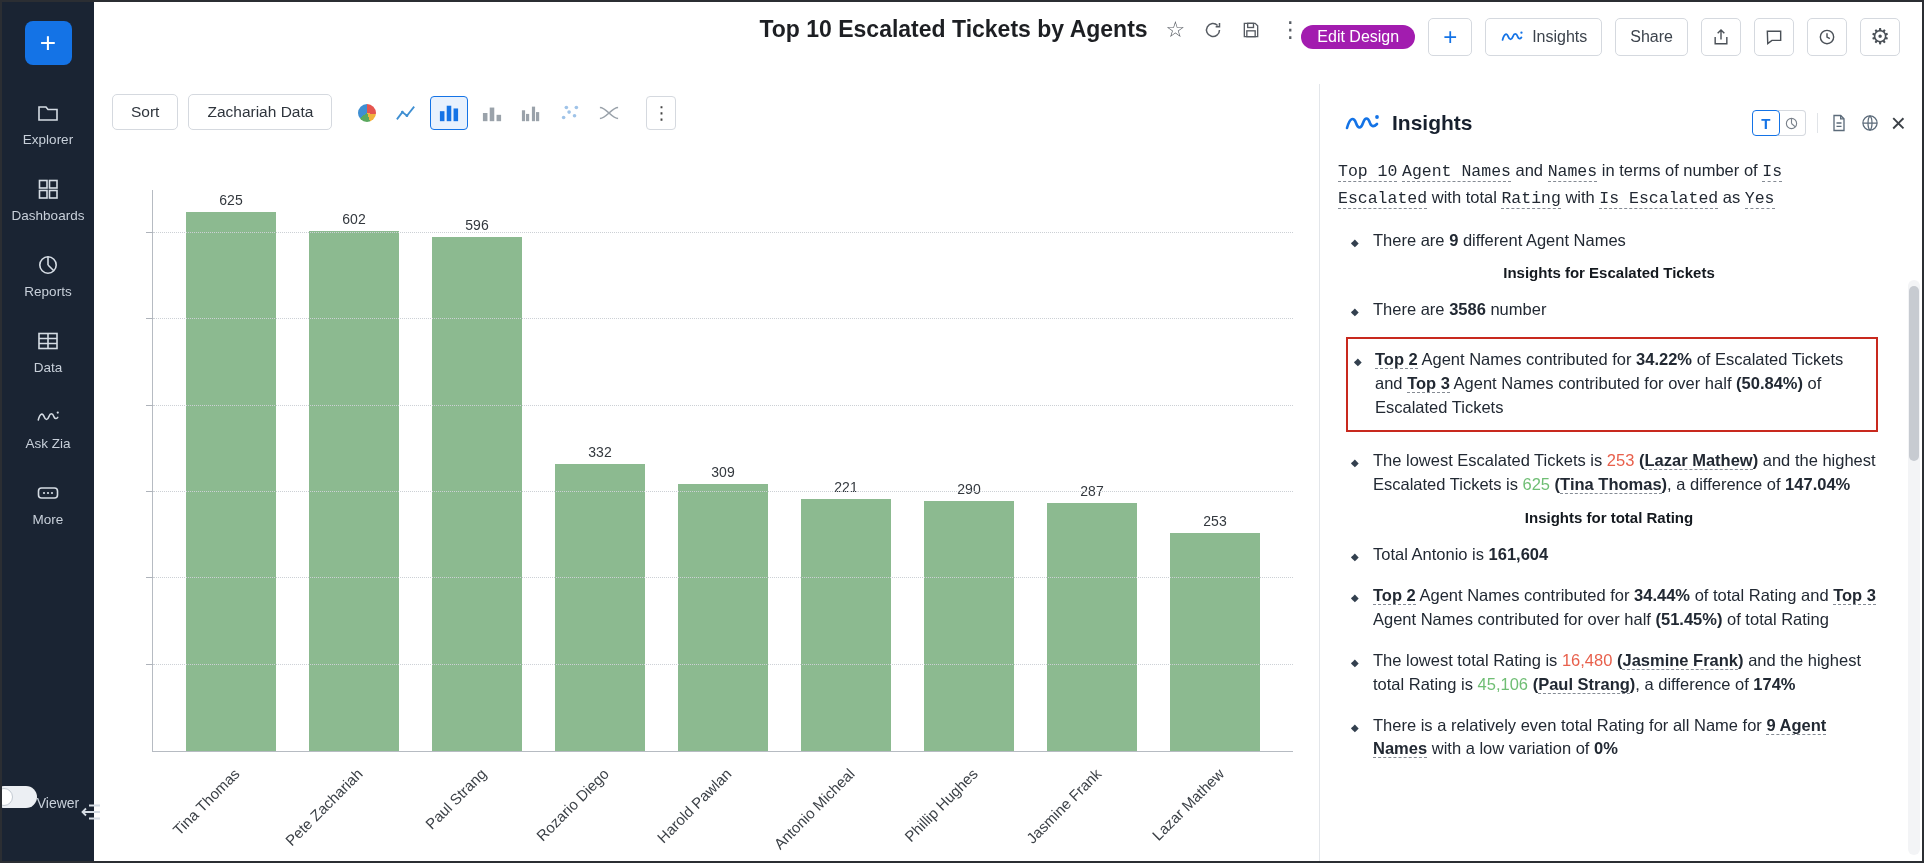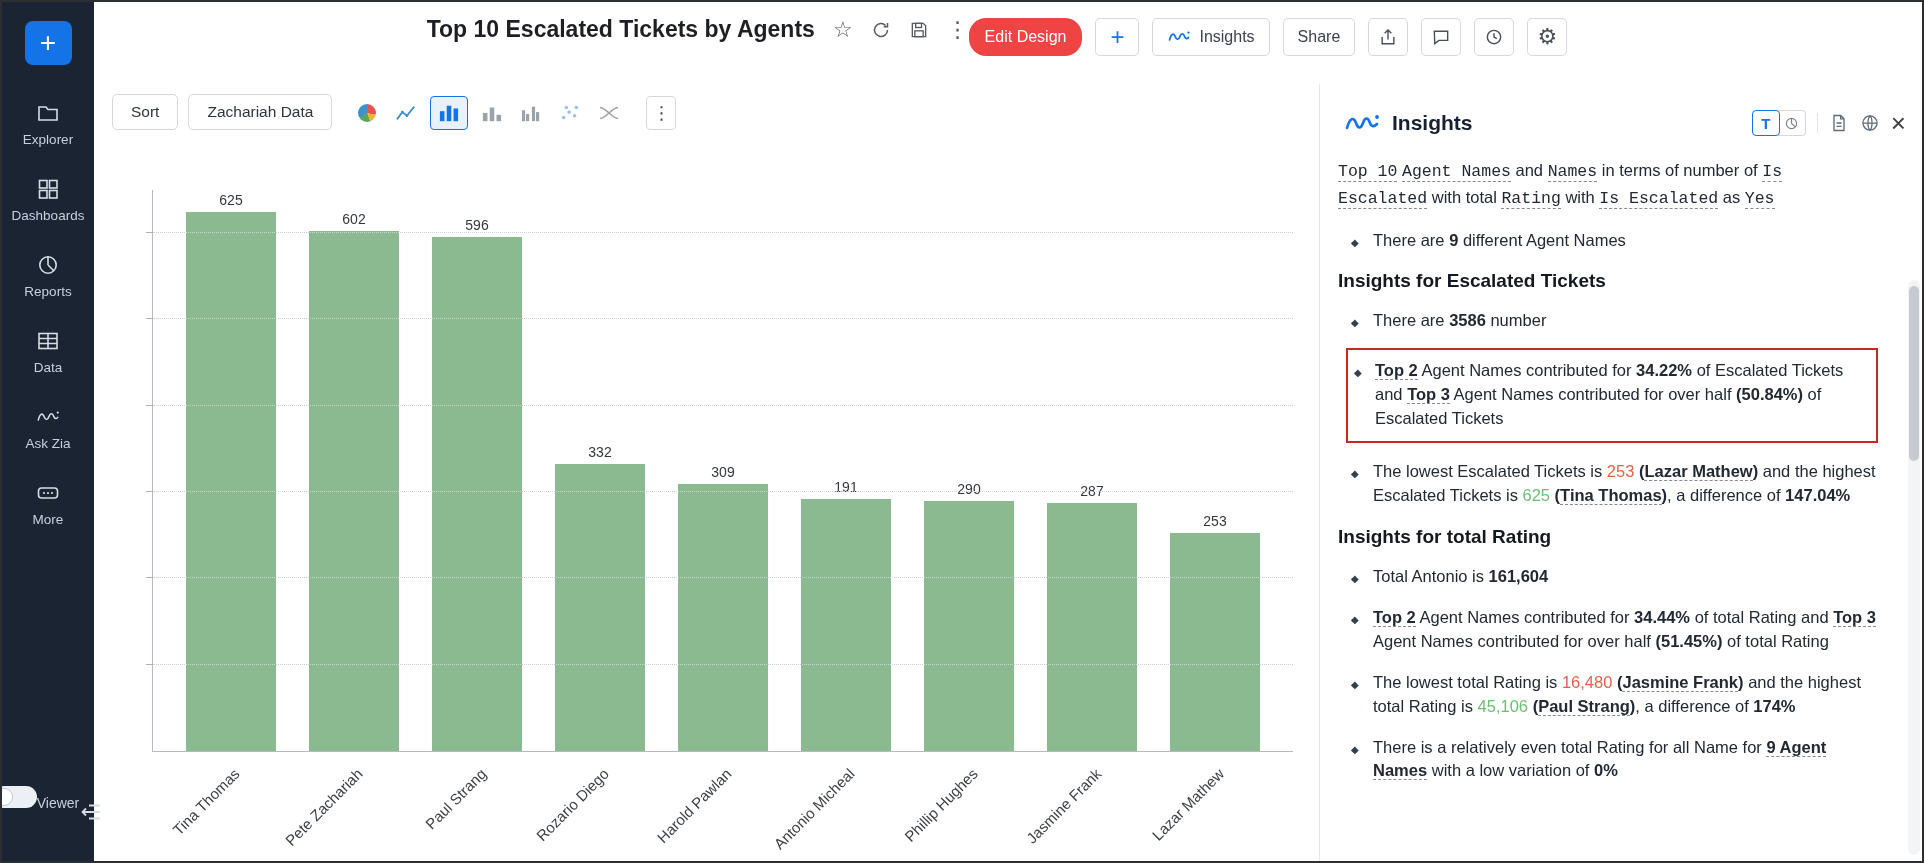--- a/index.html
+++ b/index.html
@@ -16,29 +16,29 @@
   .toggle { width:44px; height:22px; border-radius:11px; background:#eceff3; position:relative; cursor:pointer; }
   .knob { position:absolute; left:2px; top:2px; width:18px; height:18px; border-radius:50%; background:#fff; border:1px solid #c3cad2; }
   .viewer-lbl { margin-top:12px; font-size:14px; color:#c8d0da; }
   .collapse-btn { margin-top:34px; background:none; border:none; cursor:pointer; color:#c8d0da; }
   .collapse-btn svg { width:24px; height:24px; stroke:#d5dce4; }
 
   
   .right-region { flex:1; display:flex; flex-direction:column; min-width:0; }
 
   
-  .topbar { height:82px; display:flex; justify-content:center; padding:0 22px 0 0; flex-shrink:0; }
+  .topbar { height:82px; display:flex; justify-content:flex-end; padding:0 22px 0 0; flex-shrink:0; }
   .tb-left { padding-top:14px; }
   .title-row { display:flex; align-items:center; gap:18px; }
   .page-title { font-size:23px; font-weight:bold; color:#1d1f23; }
   .t-icon { background:none; border:none; color:#565b62; display:flex; align-items:center; cursor:pointer; font-size:22px; line-height:1; font-family:"Liberation Sans",sans-serif; }
   .t-icon svg { width:20px; height:20px; stroke:#565b62; }
   .subtitle { margin-top:6px; font-size:14.5px; color:#8f949c; }
   .tb-right { display:flex; align-items:center; gap:13px; margin-top:16px; align-self:flex-start; }
-  .btn-primary { height:38px; background:#ef4444; color:#fff; border:none; border-radius:17px; font-size:16px; padding:0 16px; cursor:pointer; font-family:"Liberation Sans",sans-serif; }
+  .btn-primary { height:24px; background:#a21caf; color:#fff; border:none; border-radius:17px; font-size:16px; padding:0 16px; cursor:pointer; font-family:"Liberation Sans",sans-serif; }
   .btn { height:38px; background:#fff; border:1px solid #d5d9df; border-radius:5px; font-size:16px; color:#3c434c; padding:0 14px; display:flex; align-items:center; gap:8px; cursor:pointer; font-family:"Liberation Sans",sans-serif; }
   .btn-plus { width:44px; justify-content:center; color:#1473e6; font-size:24px; padding:0; }
   .icon-btn { width:40px; height:38px; background:#fff; border:1px solid #d5d9df; border-radius:5px; display:flex; align-items:center; justify-content:center; color:#4a5057; cursor:pointer; font-size:22px; line-height:1; font-family:"Liberation Sans",sans-serif; }
   .icon-btn svg { width:20px; height:20px; stroke:#4a5057; }
 
   
   .content-row { flex:1; display:flex; min-height:0; }
   .main-col { flex:1; display:flex; flex-direction:column; min-width:0; }
 
   
@@ -70,21 +70,21 @@
   .seg-t { width:28px; height:26px; border:1.5px solid #1473e6; color:#1473e6; border-radius:4px; background:#fff; font-size:15px; font-weight:bold; display:flex; align-items:center; justify-content:center; cursor:pointer; z-index:1; font-family:"Liberation Sans",sans-serif; }
   .seg-p { width:28px; height:26px; border:1px solid #d5d9df; border-left:none; border-radius:0 4px 4px 0; background:#fff; display:flex; align-items:center; justify-content:center; cursor:pointer; margin-left:-2px; }
   .seg-p svg { width:15px; height:15px; stroke:#7a828c; }
   .vdiv { width:1px; height:20px; background:#e1e4e8; }
   .p-icon { background:none; border:none; cursor:pointer; display:flex; align-items:center; color:#5c6b7a; font-size:26px; line-height:1; font-family:"Liberation Sans",sans-serif; }
   .p-icon svg { width:20px; height:20px; stroke:#5c6b7a; }
   .p-close { color:#3c4147; }
 
   .pc { margin:22px 42px 0 18px; font-size:16.5px; color:#222933; }
   .intro { line-height:1.5; }
-  .ins-heading { margin-top:18px; font-weight:bold; font-size:19px; color:#14191f; }
+  .ins-heading { margin-top:12px; font-weight:bold; font-size:15px; color:#14191f;text-align:center; }
   .bullet { position:relative; padding-left:35px; margin-top:17px; line-height:1.45; }
   .mk { position:absolute; left:13px; top:7px; font-size:10px; color:#33404f; }
   .bullet.boxed { border:2px solid #c8291e; margin:15px 2px 0 8px; padding:9px 10px 10px 27px; }
   .bullet.boxed .mk { left:6px; top:16px; }
   .sp { }
   .sb { font-weight:bold; }
   .su { border-bottom:1px dashed #858b94; cursor:pointer;font-family:Liberation Mono, monospace; }
   .sbu { font-weight:bold; border-bottom:1px dashed #858b94; cursor:pointer; }
   .sr { color:#e8604c; }
   .sg { color:#6fbe74; }
@@ -293,21 +293,21 @@
                   <div class="val">332</div>
                   <div class="bar" style="height: 51.0769%; background: rgb(140, 186, 144);"></div>
                   <div class="cat">Rozario Diego</div>
                 </div>
                 <div class="slot">
                   <div class="val">309</div>
                   <div class="bar" style="height: 47.5385%; background: rgb(140, 186, 144);"></div>
                   <div class="cat">Harold Pawlan</div>
                 </div>
                 <div class="slot">
-                  <div class="val">191</div>
+                  <div class="val">221</div>
                   <div class="bar" style="height: 44.9231%; background: rgb(140, 186, 144);"></div>
                   <div class="cat">Antonio Micheal</div>
                 </div>
                 <div class="slot">
                   <div class="val">290</div>
                   <div class="bar" style="height: 44.6154%; background: rgb(140, 186, 144);"></div>
                   <div class="cat">Phillip Hughes</div>
                 </div>
                 <div class="slot">
                   <div class="val">287</div>

